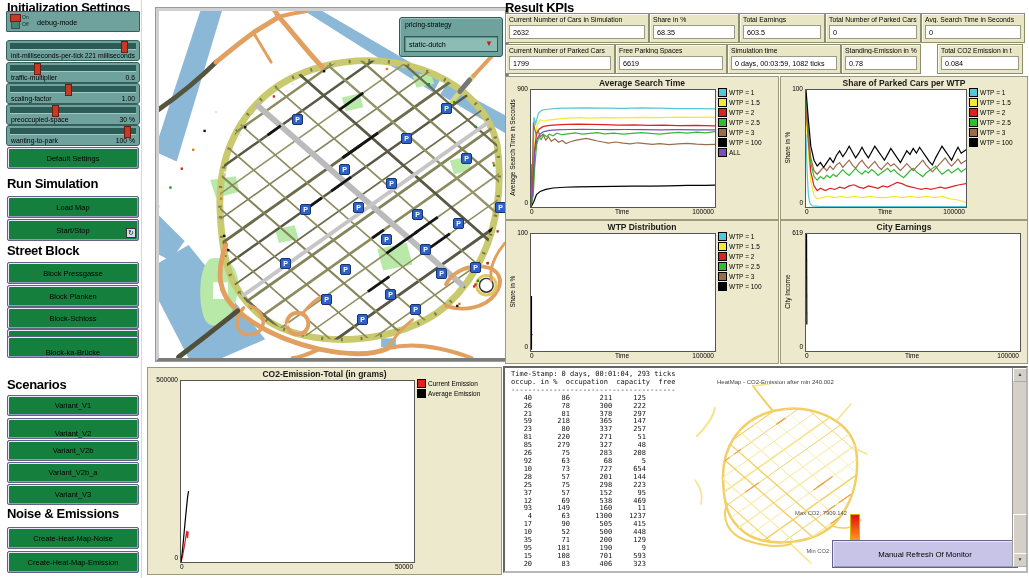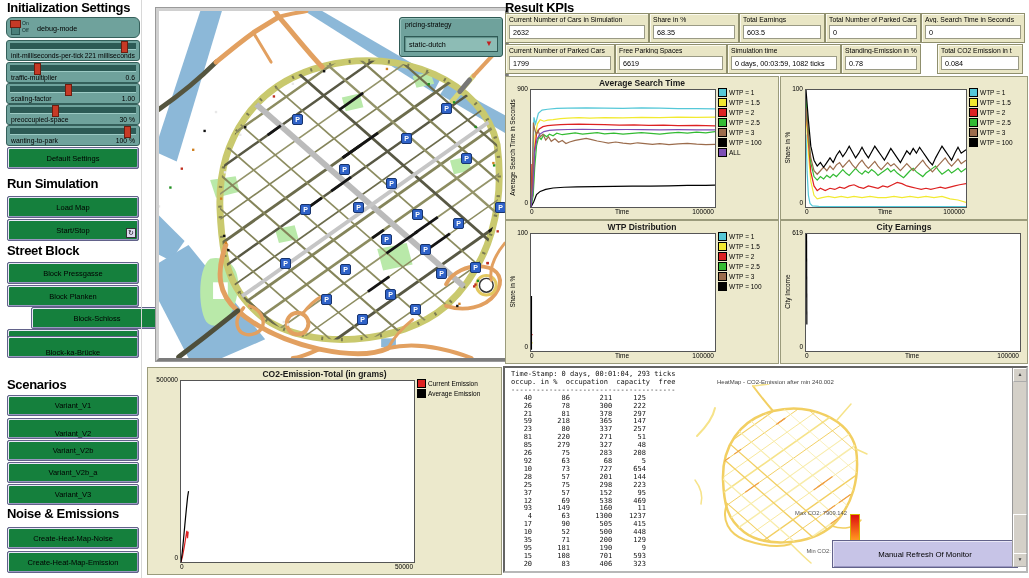--- a/index.html
+++ b/index.html
@@ -12,21 +12,21 @@
   .nl-btn{position:absolute;left:3px;width:130px;background:#15803d;border:1px solid #62628a;
           box-shadow:inset 1px 1px 0 #e9e7f7,inset -1px -1px 0 #9a97c2;border-radius:2px;
           display:flex;align-items:center;justify-content:center;font-size:7.5px;color:#000;cursor:pointer;}
   .forever{position:absolute;right:2px;bottom:2px;width:8px;height:8px;border:1px solid #333;background:#dddaf0;
            font-size:7px;line-height:7px;text-align:center;color:#000;}
   .nl-slider{position:absolute;left:2px;width:132px;height:19px;background:#6fa29c;border:1px solid #35605b;border-radius:3px;}
   .track{position:absolute;left:3px;right:3px;top:2px;height:6px;background:#2c5a55;border-bottom:1px solid #9ccac4;}
   .handle{position:absolute;top:0;width:5px;height:10px;background:#c63a26;border:1px solid #6d1d10;}
   .slabel{position:absolute;left:4px;bottom:1px;font-size:6.8px;color:#000;white-space:nowrap;}
   .svalue{position:absolute;right:4px;bottom:1px;font-size:6.8px;color:#000;white-space:nowrap;}
-  #switch{position:absolute;left:2px;top:17px;width:132px;height:19px;background:#6fa29c;border:1px solid #35605b;border-radius:6px;}
+  #switch{position:absolute;left:2px;top:11px;width:132px;height:19px;background:#6fa29c;border:1px solid #35605b;border-radius:1px;}
   .swslot{position:absolute;left:4px;top:2px;width:7px;height:13px;background:#49807a;border:1px solid #2c5a55;}
   .swknob{position:absolute;left:3px;top:2px;width:9px;height:6px;background:#c63a26;border:1px solid #6d1d10;}
   .swtxt{position:absolute;left:15px;font-size:5px;color:#0a2a28;line-height:6px;}
   .swlabel{position:absolute;left:30px;top:6px;font-size:7.2px;color:#000;}
   
   #map-view{position:absolute;left:156px;top:8px;width:346px;height:347px;border:3px outset #d0d0d0;
             box-shadow:0 0 0 1px #9a9a9a;background:#fff;}
   #map-svg{width:100%;height:100%;display:block;}
   .p-icon{position:absolute;width:9px;height:9px;background:#2f62c8;border:1px solid #16336e;border-radius:2px;
           color:#fff;font-size:7px;font-weight:bold;line-height:9px;text-align:center;}
@@ -131,21 +131,21 @@
         <div class="nl-btn" style="top: 219px; height: 20px;">
           <span>Start/Stop</span>
           <div class="forever">↻</div>
         </div>
         <div class="nl-btn" style="top: 262px; height: 20px;">
           <span>Block Pressgasse</span>
         </div>
         <div class="nl-btn" style="top: 285px; height: 20px;">
           <span>Block Planken</span>
         </div>
-        <div class="nl-btn" style="top: 307px; height: 20px; margin-left: 24px;">
+        <div class="nl-btn" style="top: 307px; height: 20px;">
           <span>Block-Schloss</span>
         </div>
         <div class="nl-btn" style="top: 329px; height: 20px;">
           <span>Block-Marktplatz</span>
         </div>
         <div class="nl-btn" style="top: 336px; height: 20px; align-items: flex-end;">
           <span>Block-ka-Brücke</span>
         </div>
         <div class="nl-btn" style="top: 395px; height: 19px;">
           <span>Variant_V1</span>
@@ -432,20 +432,21 @@
             <div class="lsw" style="background: rgb(0, 0, 0);"></div>
             <div class="ltx">WTP = 100</div>
           </div>
           <div class="litem">
             <div class="lsw" style="background: rgb(125, 79, 181);"></div>
             <div class="ltx">ALL</div>
           </div>
         </div>
       </div>
       <div class="plot" style="left: 780px; top: 76px; width: 246px; height: 142px;">
+        <div class="ptitle">Share of Parked Cars per WTP</div>
         <div class="parea" style="left: 24px; top: 12px; width: 160px; height: 117px;">
           <svg viewBox="0 0 1000 1000" preserveAspectRatio="none" style="width: 100%; height: 100%; display: block;">
             <polyline points="0.0,380.0 7.0,700.0 15.0,900.0 25.0,970.0 40.0,990.0 80.0,995.0 1000.0,996.0" fill="none" stroke="#55c8d8" stroke-width="1.2" vector-effect="non-scaling-stroke"></polyline>
             <polyline points="0.0,220.0 15.0,540.0 30.0,780.0 50.0,900.0 70.0,930.0 100.0,920.0 140.0,910.0 180.0,920.0 220.0,910.0 260.0,920.0 300.0,910.0 350.0,920.0 400.0,910.0 450.0,920.0 500.0,920.0 550.0,910.0 600.0,920.0 650.0,910.0 700.0,920.0 750.0,910.0 800.0,920.0 850.0,910.0 900.0,930.0 950.0,940.0 1000.0,960.0" fill="none" stroke="#f2ea30" stroke-width="1.2" vector-effect="non-scaling-stroke"></polyline>
             <polyline points="0.0,120.0 15.0,440.0 30.0,700.0 50.0,820.0 70.0,860.0 90.0,840.0 120.0,860.0 150.0,840.0 180.0,850.0 210.0,830.0 240.0,840.0 270.0,820.0 300.0,810.0 330.0,830.0 360.0,840.0 390.0,820.0 420.0,830.0 450.0,840.0 480.0,820.0 510.0,830.0 540.0,810.0 570.0,790.0 600.0,800.0 630.0,820.0 660.0,830.0 690.0,840.0 720.0,850.0 750.0,840.0 780.0,850.0 810.0,840.0 840.0,830.0 870.0,840.0 900.0,830.0 930.0,820.0 960.0,810.0 1000.0,800.0" fill="none" stroke="#dd2222" stroke-width="1.2" vector-effect="non-scaling-stroke"></polyline>
             <polyline points="0.0,80.0 15.0,380.0 30.0,620.0 50.0,740.0 70.0,770.0 90.0,740.0 110.0,760.0 130.0,730.0 150.0,750.0 170.0,720.0 190.0,740.0 210.0,710.0 230.0,680.0 250.0,710.0 270.0,730.0 290.0,700.0 310.0,670.0 330.0,700.0 350.0,720.0 370.0,690.0 390.0,710.0 410.0,680.0 430.0,700.0 450.0,730.0 470.0,710.0 490.0,690.0 510.0,670.0 530.0,700.0 550.0,680.0 570.0,710.0 590.0,730.0 610.0,750.0 630.0,720.0 650.0,690.0 670.0,670.0 690.0,700.0 710.0,720.0 730.0,740.0 750.0,710.0 770.0,690.0 790.0,670.0 810.0,650.0 830.0,690.0 850.0,720.0 870.0,700.0 890.0,680.0 910.0,710.0 930.0,690.0 950.0,670.0 970.0,700.0 1000.0,670.0" fill="none" stroke="#33bb33" stroke-width="1.2" vector-effect="non-scaling-stroke"></polyline>
             <polyline points="0.0,150.0 15.0,400.0 30.0,580.0 50.0,690.0 70.0,720.0 90.0,690.0 110.0,660.0 130.0,690.0 150.0,650.0 170.0,680.0 190.0,640.0 210.0,620.0 230.0,660.0 250.0,630.0 270.0,600.0 290.0,640.0 310.0,670.0 330.0,630.0 350.0,600.0 370.0,640.0 390.0,670.0 410.0,640.0 430.0,610.0 450.0,650.0 470.0,680.0 490.0,650.0 510.0,620.0 530.0,650.0 550.0,630.0 570.0,660.0 590.0,690.0 610.0,660.0 630.0,630.0 650.0,660.0 670.0,690.0 690.0,660.0 710.0,630.0 730.0,600.0 750.0,640.0 770.0,670.0 790.0,700.0 810.0,670.0 830.0,640.0 850.0,610.0 870.0,580.0 890.0,620.0 910.0,650.0 930.0,620.0 950.0,590.0 970.0,630.0 1000.0,600.0" fill="none" stroke="#9b6c4c" stroke-width="1.2" vector-effect="non-scaling-stroke"></polyline>
             <polyline points="0.0,0.0 15.0,260.0 30.0,480.0 50.0,600.0 70.0,650.0 90.0,620.0 110.0,660.0 130.0,620.0 150.0,580.0 170.0,620.0 190.0,560.0 210.0,520.0 230.0,570.0 250.0,530.0 270.0,480.0 290.0,530.0 310.0,580.0 330.0,540.0 350.0,490.0 370.0,540.0 390.0,580.0 410.0,530.0 430.0,480.0 450.0,520.0 470.0,560.0 490.0,600.0 510.0,550.0 530.0,500.0 550.0,540.0 570.0,580.0 590.0,620.0 610.0,570.0 630.0,520.0 650.0,550.0 670.0,500.0 690.0,540.0 710.0,490.0 730.0,530.0 750.0,570.0 770.0,610.0 790.0,640.0 810.0,580.0 830.0,530.0 850.0,480.0 870.0,520.0 890.0,560.0 910.0,600.0 930.0,540.0 950.0,490.0 970.0,540.0 1000.0,510.0" fill="none" stroke="#000000" stroke-width="1.2" vector-effect="non-scaling-stroke"></polyline>
           </svg>
         </div>

